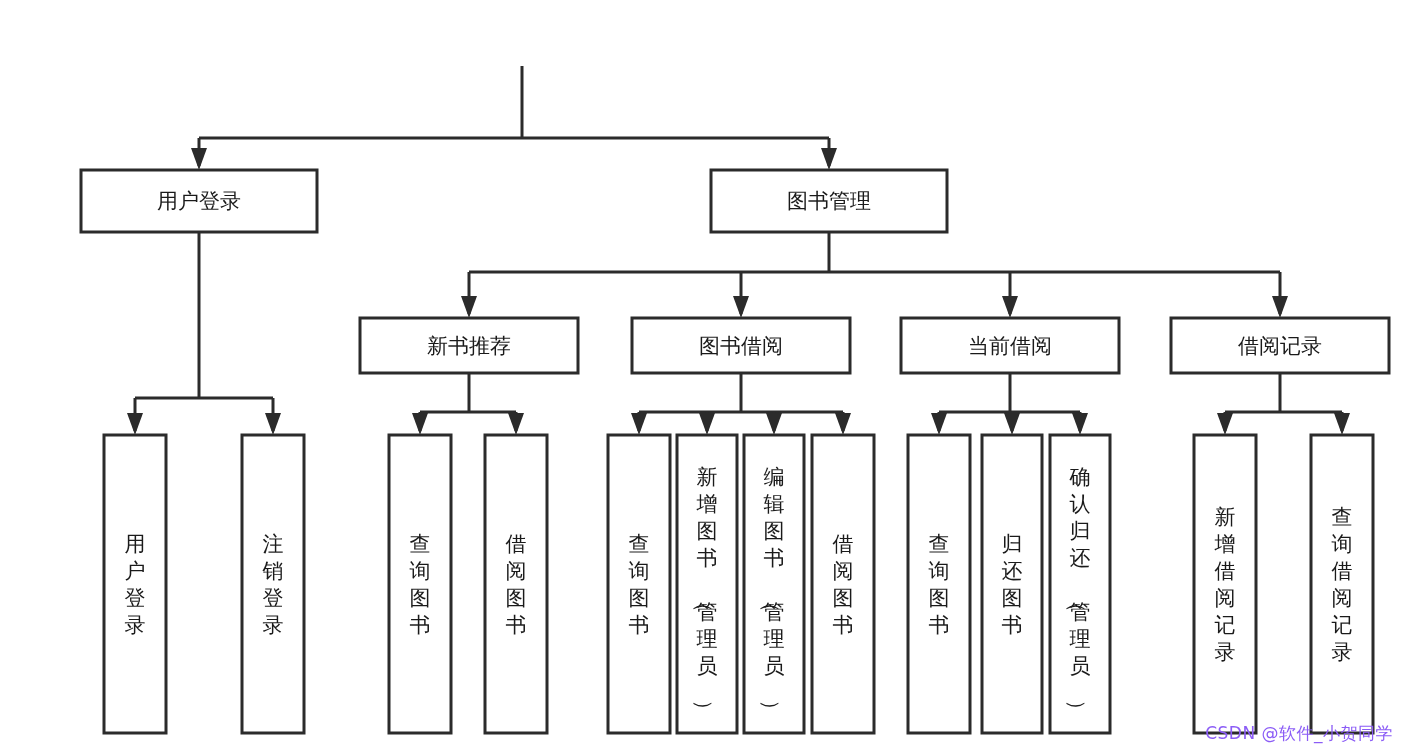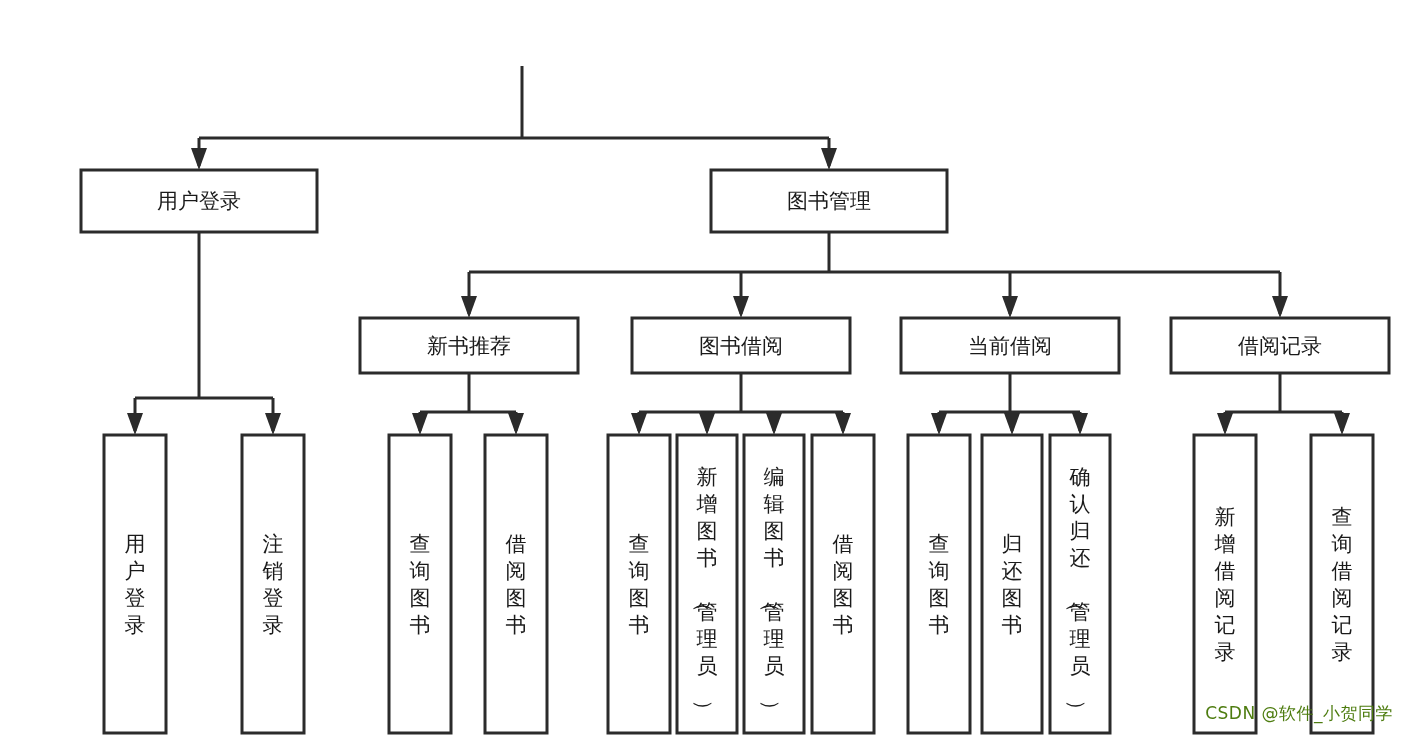--- a/index.html
+++ b/index.html
@@ -17,23 +17,23 @@
     font-family:"DejaVu Sans","Liberation Sans",sans-serif;
     font-size:21px;fill:#1a1a1a;
     text-anchor:middle;dominant-baseline:middle;
   }
   .node-label-v{
     font-family:"DejaVu Sans","Liberation Sans",sans-serif;
     font-size:21px;fill:#1a1a1a;
     text-anchor:middle;
   }
   .watermark{
-    position:absolute;right:12px;bottom:22px;
+    position:absolute;right:12px;bottom:2px;
     font-family:"DejaVu Sans","Liberation Sans",sans-serif;
-    font-size:17px;color:#4d7c0f;
+    font-size:17px;color:#8b5cf6;
     white-space:nowrap;letter-spacing:0.5px;
     pointer-events:none;
   }
 </style>
 </head>
 <body>
 
 <svg id="canvas" viewBox="0 0 1405 747" xmlns="http://www.w3.org/2000/svg">
   <g id="links">
       <line x1="522" y1="66" x2="522" y2="138" class="link-line"></line>

